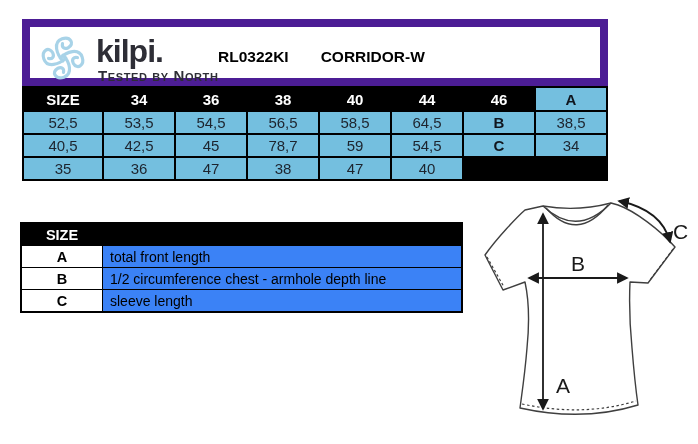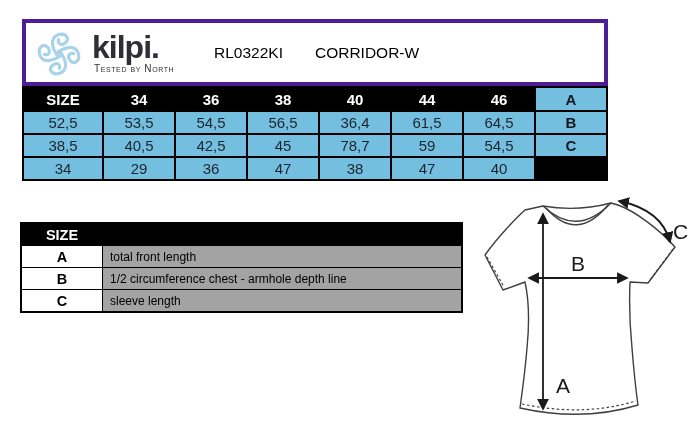--- a/index.html
+++ b/index.html
@@ -4,37 +4,37 @@
 <style>
   html,body { margin:0; padding:0; background:#ffffff; }
   body {
     width:698px; height:444px; position:relative; overflow:hidden;
     font-family:"Liberation Sans", sans-serif; color:#111;
   }
 
   
   .header-box {
     position:absolute; left:22px; top:19px; width:586px; height:67px;
-    border:4px solid #4c1d95; box-sizing:border-box; background:#fff;
+    border:8px solid #4c1d95; box-sizing:border-box; background:#fff;
   }
   .logo-wrap { position:absolute; left:5px; top:3px; display:flex; align-items:flex-start; }
   .knot { width:56px; height:56px; }
   .wordmark-col { margin-left:5px; margin-top:4px; }
   .wordmark {
     font-size:32px; font-weight:bold; letter-spacing:-1px;
     color:#2e2e36; line-height:34px;
   }
   .tagline {
-    font-size:10px; font-weight:normal; color:#2e2e36;
+    font-size:15px; font-weight:bold; color:#2e2e36;
     font-variant:small-caps; letter-spacing:0.6px; margin-left:2px; margin-top:-1px;
   }
   .product-title {
     position:absolute; left:188px; top:0; height:59px;
     display:flex; align-items:center;
-    font-size:15.5px; font-weight:normal; color:#000;
+    font-size:15.5px; font-weight:bold; color:#000;
   }
   .product-title .pname { margin-left:32px; }
 
   
   .size-table {
     position:absolute; left:22px; top:86px; width:586px;
     box-sizing:border-box; border:2px solid #000; background:#000;
     display:grid; grid-template-columns:78px repeat(7,1fr);
     grid-template-rows:22px 21px 21px 21px; gap:2px;
   }
@@ -53,22 +53,22 @@
   .lg-head {
     grid-column:1 / span 2; background:#000; color:#fff;
     display:flex; align-items:center;
   }
   .lg-head span { width:80px; text-align:center; font-weight:bold; font-size:14.5px; }
   .lg-label {
     background:#fff; display:flex; align-items:center; justify-content:center;
     font-weight:bold; font-size:14.5px; color:#000;
   }
   .lg-desc {
-    background:#a3a3a3; display:flex; align-items:center;
-    padding-left:7px; font-size:12px; color:#000;
+    background:#3b82f6; display:flex; align-items:center;
+    padding-left:7px; font-size:14px; color:#000;
   }
 
   
   .tshirt { position:absolute; left:470px; top:193px; }
   .shirt-line { fill:none; stroke:#3f3f3f; stroke-width:1.4; stroke-linejoin:round; }
   .shirt-fill { fill:#ffffff; }
   .dash { fill:none; stroke:#3f3f3f; stroke-width:1.2; stroke-dasharray:2.5 2.5; }
   .meas { stroke:#1a1a1a; stroke-width:1.8; fill:none; }
   .diag-label { font-size:21px; fill:#1a1a1a; font-family:"Liberation Sans", sans-serif; }
 </style>
@@ -103,36 +103,35 @@
   <div class="st-cell st-head">38</div>
   <div class="st-cell st-head">40</div>
   <div class="st-cell st-head">44</div>
   <div class="st-cell st-head">46</div>
 
   <div class="st-cell st-label">A</div>
   <div class="st-cell st-val">52,5</div>
   <div class="st-cell st-val">53,5</div>
   <div class="st-cell st-val">54,5</div>
   <div class="st-cell st-val">56,5</div>
-  <div class="st-cell st-val">36,4</div>
-  <div class="st-cell st-val">61,5</div>
+  <div class="st-cell st-val">58,5</div>
   <div class="st-cell st-val">64,5</div>
 
   <div class="st-cell st-label">B</div>
   <div class="st-cell st-val">38,5</div>
   <div class="st-cell st-val">40,5</div>
   <div class="st-cell st-val">42,5</div>
   <div class="st-cell st-val">45</div>
   <div class="st-cell st-val">78,7</div>
   <div class="st-cell st-val">59</div>
   <div class="st-cell st-val">54,5</div>
 
   <div class="st-cell st-label">C</div>
   <div class="st-cell st-val">34</div>
-  <div class="st-cell st-val">29</div>
+  <div class="st-cell st-val">35</div>
   <div class="st-cell st-val">36</div>
   <div class="st-cell st-val">47</div>
   <div class="st-cell st-val">38</div>
   <div class="st-cell st-val">47</div>
   <div class="st-cell st-val">40</div>
 </div>
 
 <div class="legend-table">
   <div class="lg-head">
     <span>SIZE</span>

